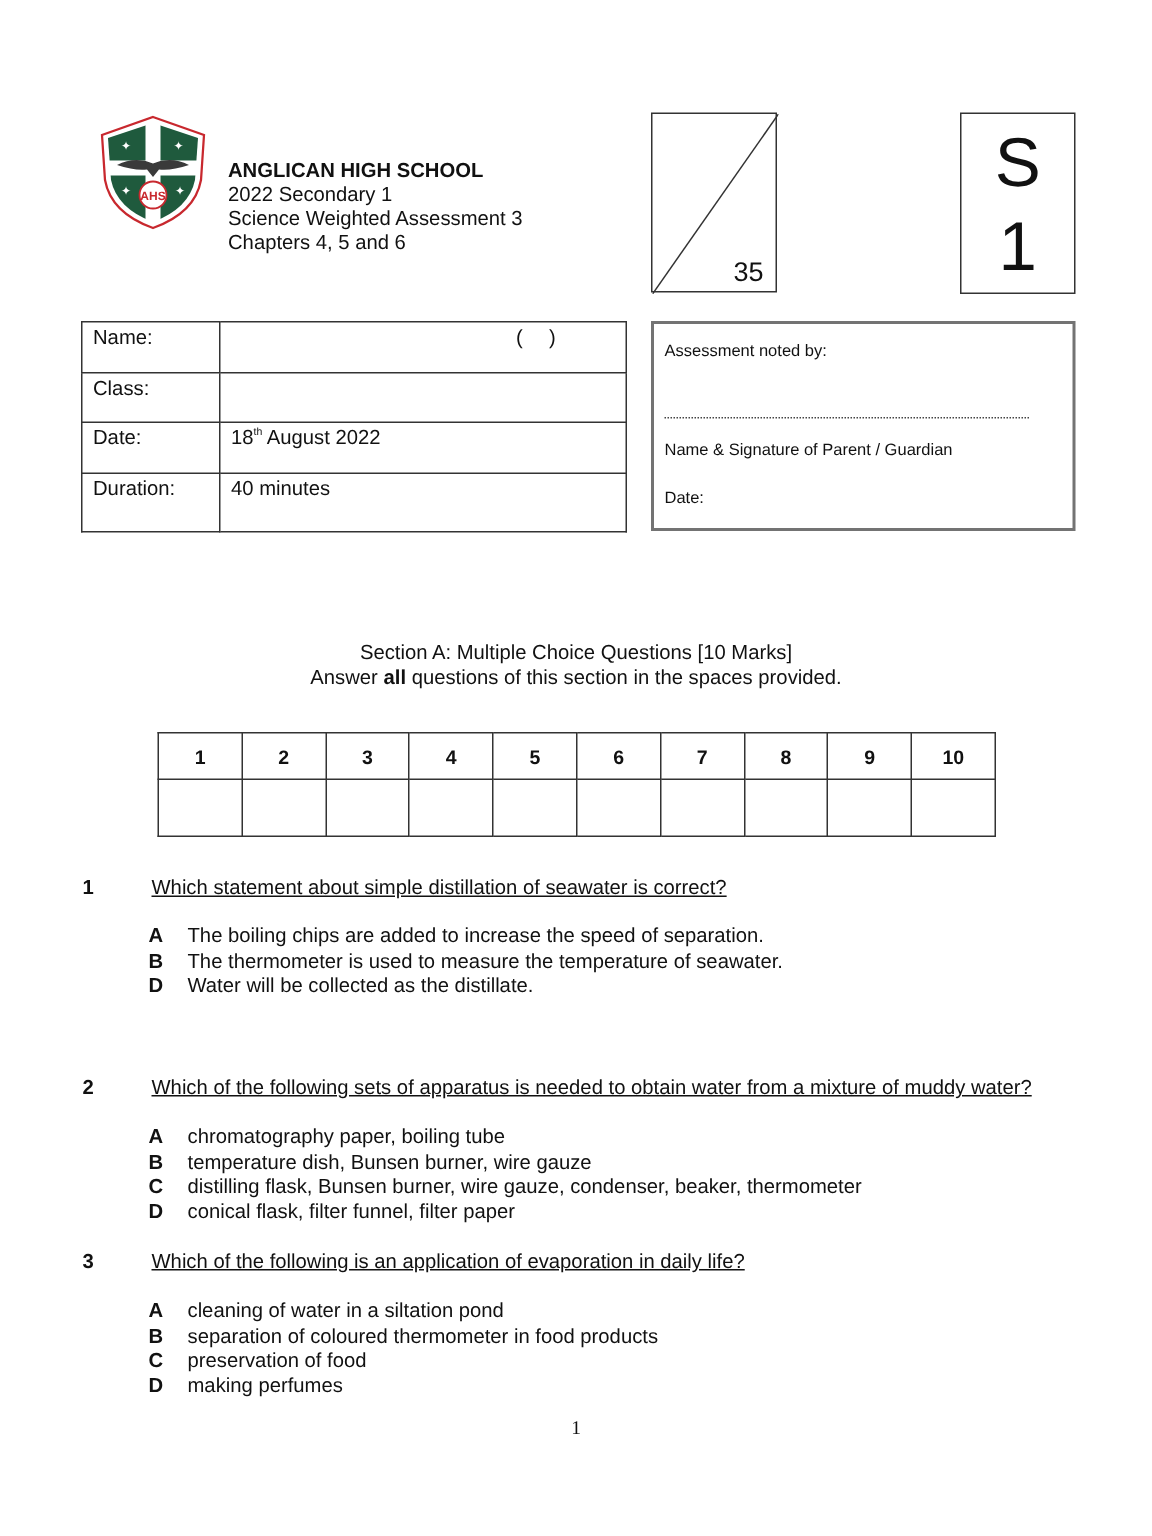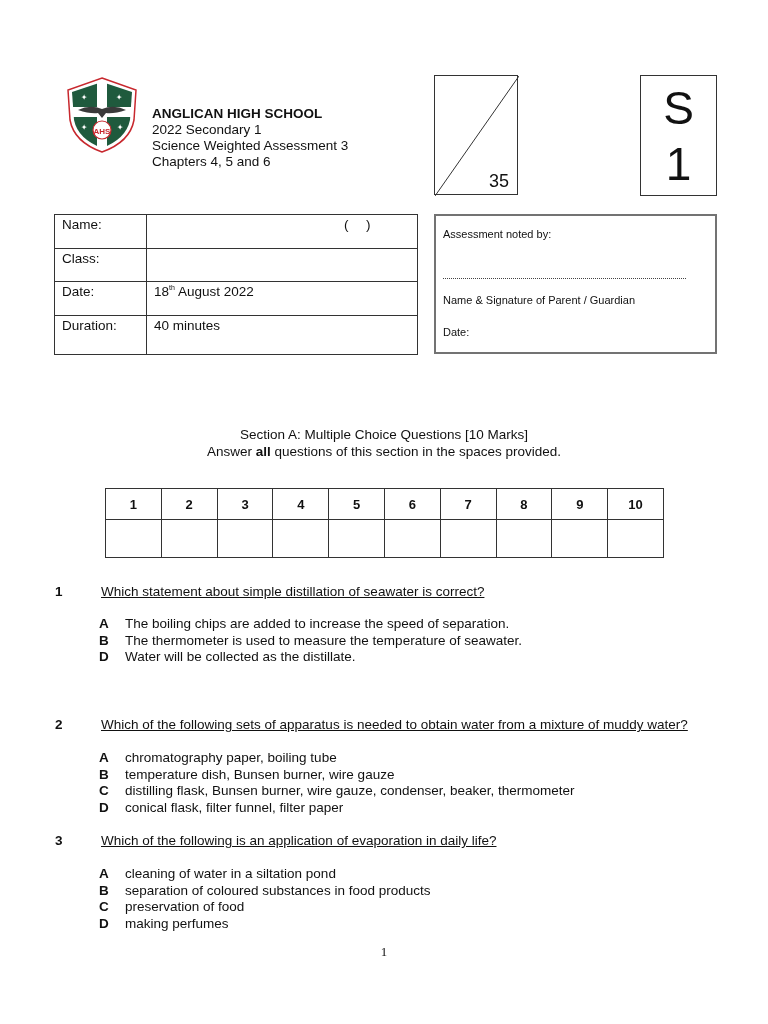--- a/index.html
+++ b/index.html
@@ -177,19 +177,19 @@
     <div class="opt"><span class="opt-letter">C</span><span>distilling flask, Bunsen burner, wire gauze, condenser, beaker, thermometer</span></div>
     <div class="opt"><span class="opt-letter">D</span><span>conical flask, filter funnel, filter paper</span></div>
   </div>
 </div>
 
 <div class="abs q" style="top:833px;">
   <span class="q-num" style="top:0;">3</span>
   <span class="q-text" style="top:0;">Which of the following is an application of evaporation in daily life?</span>
   <div class="opts" style="top:33px;">
     <div class="opt"><span class="opt-letter">A</span><span>cleaning of water in a siltation pond</span></div>
-    <div class="opt"><span class="opt-letter">B</span><span>separation of coloured substances in food products</span></div>
+    <div class="opt"><span class="opt-letter">B</span><span>separation of coloured thermometer in food products</span></div>
     <div class="opt"><span class="opt-letter">C</span><span>preservation of food</span></div>
     <div class="opt"><span class="opt-letter">D</span><span>making perfumes</span></div>
   </div>
 </div>
 
 <div class="abs page-num">1</div>
 
 </body></html>

